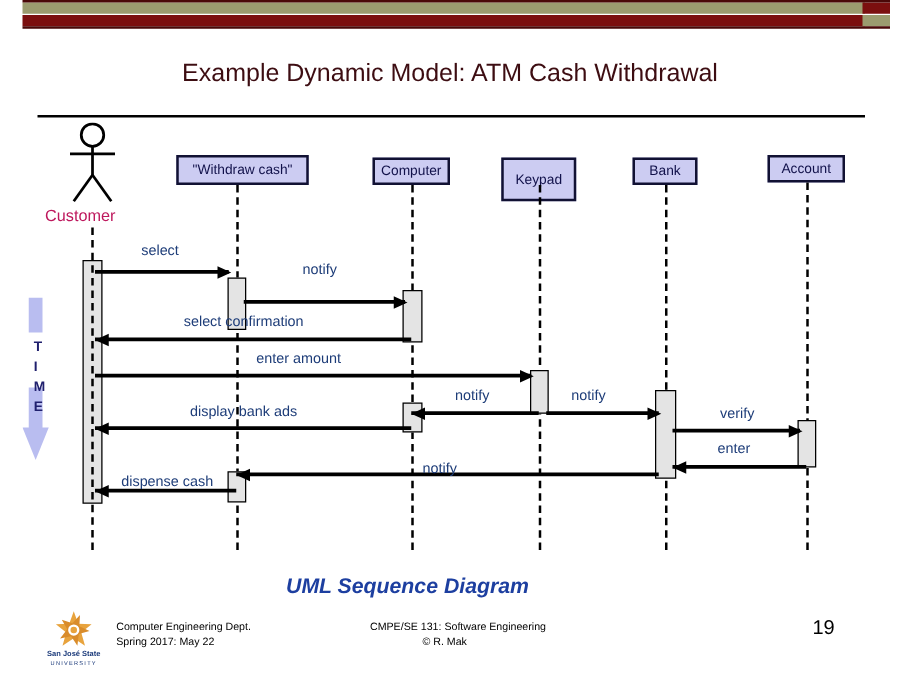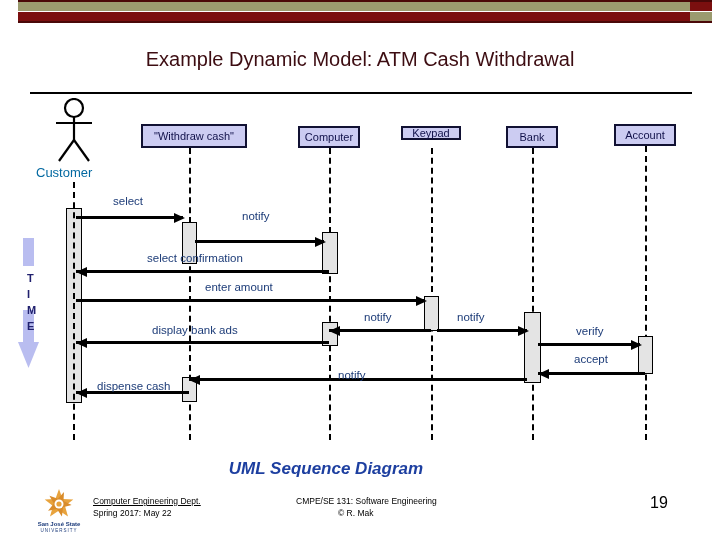--- a/index.html
+++ b/index.html
@@ -59,21 +59,21 @@
     left: 0; top: 0;
     width: 720px; height: 470px;
   }
 
   
   #actor-svg { position: absolute; left: 52px; top: 98px; }
   #actor-label {
     position: absolute;
     left: 36px; top: 165px;
     font-size: 13px;
-    color: #0369a1;
+    color: #be185d;
     white-space: nowrap;
   }
 
   
   .obj-box {
     position: absolute;
     background: #ccccf2;
     border: 2px solid #111133;
     color: #11114a;
     font-size: 11px;
@@ -157,21 +157,21 @@
     width: 58px; text-align: center;
     font-size: 4.5px; color: #1b3a7a; letter-spacing: 1px;
     white-space: nowrap;
   }
   .foot-text {
     position: absolute;
     font-size: 8.5px;
     color: #000000;
     white-space: nowrap;
   }
-  #foot-dept  { left: 93px; top: 10px; text-decoration: underline; }
+  #foot-dept  { left: 93px; top: 10px; }
   #foot-date  { left: 93px; top: 22px; }
   #foot-course{ left: 296px; top: 10px; }
   #foot-author{ left: 338px; top: 22px; }
   #slide-num {
     position: absolute;
     left: 650px; top: 8px;
     font-size: 16px;
     color: #000000;
   }
 </style>
@@ -201,21 +201,21 @@
   </svg>
   <div id="actor-label">Customer</div>
 
   <div id="participants-layer">
       <div class="obj-box" style="left: 141px; top: 124px; width: 106px; height: 24px;">
         <span>"Withdraw cash"</span>
       </div>
       <div class="obj-box" style="left: 298px; top: 126px; width: 62px; height: 22px;">
         <span>Computer</span>
       </div>
-      <div class="obj-box" style="left: 401px; top: 126px; width: 60px; height: 14px;">
+      <div class="obj-box" style="left: 401px; top: 126px; width: 60px; height: 35px;">
         <span>Keypad</span>
       </div>
       <div class="obj-box" style="left: 506px; top: 126px; width: 52px; height: 22px;">
         <span>Bank</span>
       </div>
       <div class="obj-box" style="left: 614px; top: 124px; width: 62px; height: 22px;">
         <span>Account</span>
       </div>
     </div>
   <div id="lifelines-layer">
@@ -255,21 +255,21 @@
       <div class="msg-head right" style="top: 325.5px; left: 518px;"></div>
       <div class="msg-label" style="left: 457px; top: 311px;">notify</div>
       <div class="msg-line" style="left: 76px; top: 341px; width: 253px;"></div>
       <div class="msg-head left" style="top: 337.5px; left: 76px;"></div>
       <div class="msg-label" style="left: 152px; top: 324px;">display bank ads</div>
       <div class="msg-line" style="left: 538px; top: 343px; width: 102px;"></div>
       <div class="msg-head right" style="top: 339.5px; left: 631px;"></div>
       <div class="msg-label" style="left: 576px; top: 325px;">verify</div>
       <div class="msg-line" style="left: 538px; top: 372px; width: 107px;"></div>
       <div class="msg-head left" style="top: 368.5px; left: 538px;"></div>
-      <div class="msg-label" style="left: 574px; top: 353px;">accept</div>
+      <div class="msg-label" style="left: 574px; top: 353px;">enter</div>
       <div class="msg-line" style="left: 189px; top: 378px; width: 338px;"></div>
       <div class="msg-head left" style="top: 374.5px; left: 189px;"></div>
       <div class="msg-label" style="left: 338px; top: 369px;">notify</div>
       <div class="msg-line" style="left: 76px; top: 391px; width: 113px;"></div>
       <div class="msg-head left" style="top: 387.5px; left: 76px;"></div>
       <div class="msg-label" style="left: 97px; top: 380px;">dispense cash</div>
     </div>
 
   <div class="lifeline" style="left:73px; top:182px; height:258px;"></div>
 

